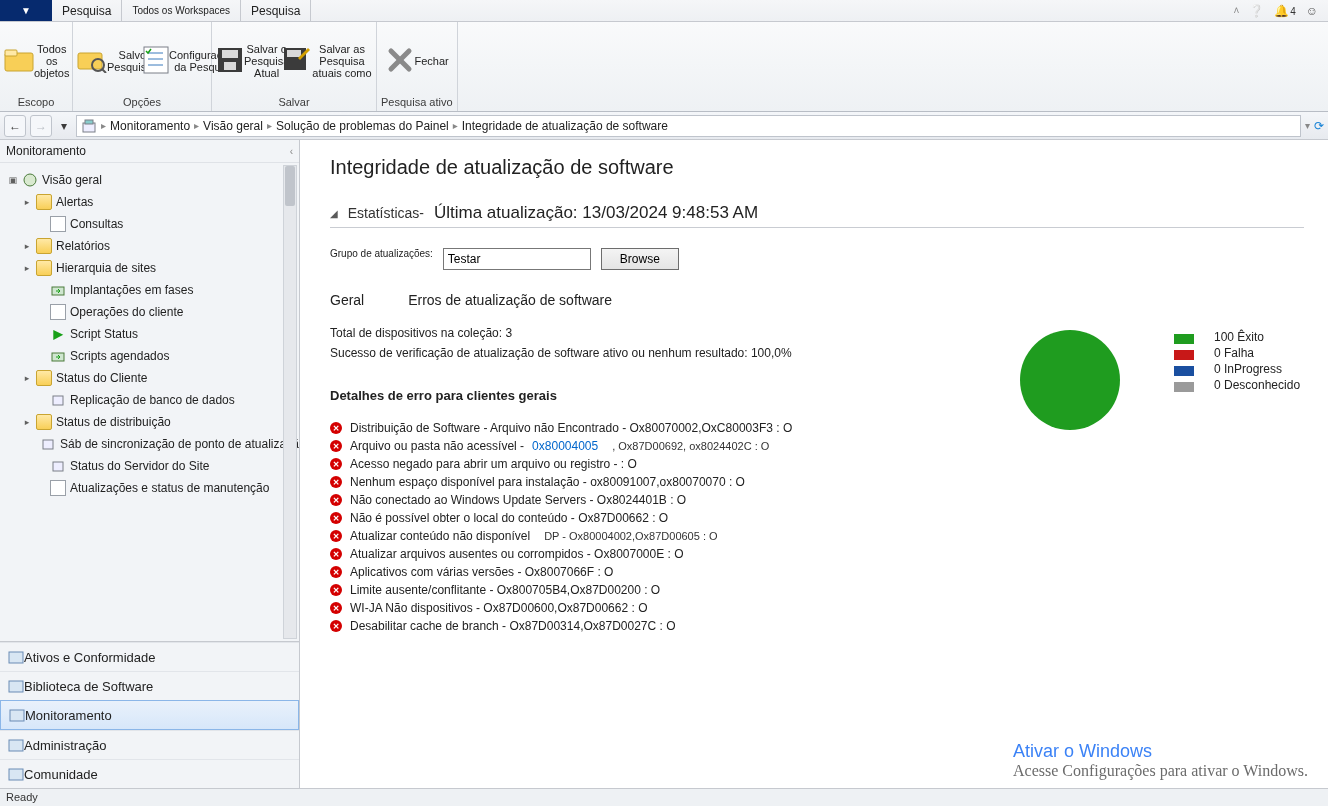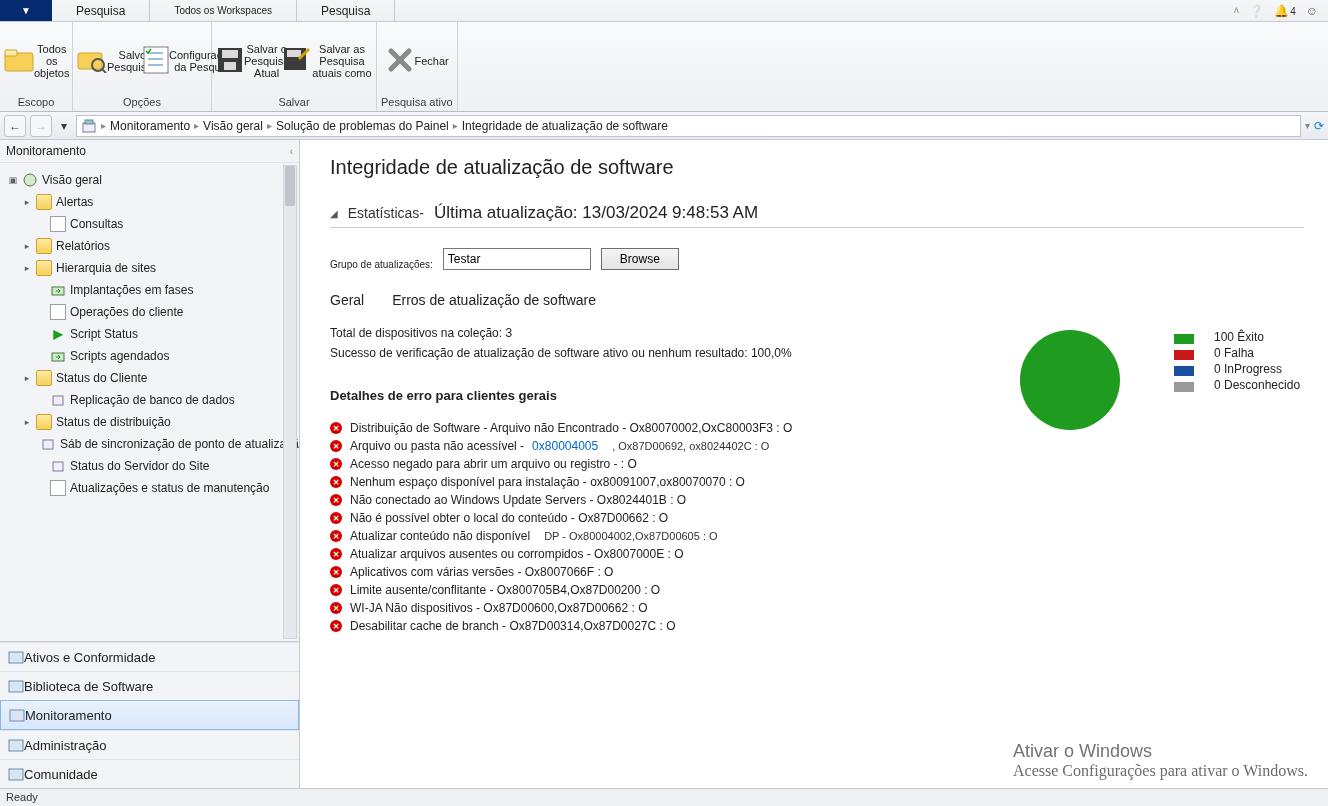--- a/index.html
+++ b/index.html
@@ -2,21 +2,21 @@
 <html><head>
 <meta charset="utf-8">
 <style>
 * { box-sizing: border-box; margin: 0; padding: 0; }
 body { font-family: "Segoe UI", Tahoma, sans-serif; font-size: 12px; color: #222; background: #fff; width: 1328px; height: 806px; overflow: hidden; }
 
 
 .titlebar { display: flex; align-items: center; height: 22px; background: linear-gradient(#f5f6f8,#eef0f3); border-bottom: 1px solid #c6c9cf; }
 .app-handle { width: 52px; height: 100%; background: #062a6e; display: flex; align-items: center; justify-content: center; color: #fff; font-size: 10px; }
 .app-handle span { font-size: 10px; }
-.titlebar .tab { padding: 2px 24px; border-right: 1px solid #c6c9cf; height: 100%; display: flex; align-items: center; cursor: default; }
+.titlebar .tab { padding: 2px 10px; border-right: 1px solid #c6c9cf; height: 100%; display: flex; align-items: center; cursor: default; }
 .titlebar .tab.small { font-size: 10px; }
 .titlebar .spacer { flex: 1; }
 .titlebar .sysicons { display: flex; align-items: center; gap: 10px; padding-right: 10px; color: #4a4a4a; }
 .bell { color: #d4a000; position: relative; }
 .bell-badge { font-size: 10px; margin-left: 1px; color: #333; }
 .chevron { font-size: 10px; color: #888; }
 .help { color: #1a84d6; }
 
 
 .ribbon { display: flex; height: 90px; background: linear-gradient(#f9fafb,#eef1f4); border-bottom: 1px solid #b8bdc5; }
@@ -57,45 +57,45 @@
 .wunderbar .wrow.sel { background: linear-gradient(#e9f1fb,#d7e7fa); border: 1px solid #8bb6e8; }
 
 
 .content { flex: 1; padding: 16px 24px 8px 30px; overflow: hidden; position: relative; }
 h1.page-title { font-size: 20px; font-weight: 400; color: #222; margin-bottom: 24px; }
 .stats-header { display: flex; align-items: center; gap: 10px; border-bottom: 1px solid #c9ccd2; padding-bottom: 4px; margin-bottom: 20px; }
 .stats-header .collapse { color:#5a5a5a; font-size:10px; }
 .stats-header .lbl { font-size: 14px; color: #333; }
 .stats-header .ts { font-size: 17px; color: #222; }
 
-.grp-row { display: flex; align-items: flex-end; gap: 10px; margin-bottom: 22px; }
+.grp-row { display: flex; align-items: flex-start; gap: 10px; margin-bottom: 22px; }
 .grp-row label { font-size: 10px; color:#222; }
 .grp-input { width: 148px; height: 22px; border: 1px solid #777; padding: 2px 4px; font-size: 12px; }
 .browse-btn { height: 22px; width: 78px; border: 1px solid #6d6d6d; background: linear-gradient(#f4f4f4,#e4e4e4); font-size: 12px; }
 
 .section-tabs { font-size: 14px; color:#222; margin-bottom: 18px; }
-.section-tabs span { margin-right: 24px; }
+.section-tabs span { margin-right: 40px; }
 
 .stat-line { font-size: 12px; color:#222; margin-bottom: 6px; }
 
 .chart-area { position:absolute; left: 720px; top: 190px; display:flex; align-items:flex-start; gap: 26px; }
 .pie { width: 100px; height: 100px; border-radius: 50%; background: #1f9c1f; }
 .legend { font-size: 12px; }
 .legend .lrow { display:flex; align-items:flex-end; gap:20px; margin-bottom: 2px; margin-left: 28px; }
 .legend .sw { width: 20px; height: 10px; }
 
 h3.err-title { font-size: 13px; font-weight: 600; margin: 28px 0 16px 0; }
 .err-list { list-style:none; }
 .err-list li { display:flex; align-items:center; gap:8px; font-size: 12px; padding: 2px 0; }
 .err-ico { width:12px; height:12px; border-radius:50%; background:#d40000; display:inline-flex; align-items:center; justify-content:center; color:#fff; font-size:8px; font-weight:bold; flex:0 0 12px; }
 .err-list .link { color:#0066cc; }
 .err-extra { color:#333; margin-left:6px; font-size:11px; }
 
 .watermark { position:absolute; right: 20px; bottom: 8px; text-align:left; color:#6b6b6b; }
-.watermark .t { font-size: 18px; color:#737373; }
+.watermark .t { font-size: 18px; color:#3b82f6; }
 .watermark .s { font-size: 16px; font-family: Liberation Serif, serif; }
 
 
 .statusbar { height: 18px; background: #eef1f4; border-top: 1px solid #c6c9cf; font-size: 11px; padding: 2px 6px; color:#333; }
 </style>
 </head>
 <body>
 
 <div class="titlebar">
   <div class="app-handle">

